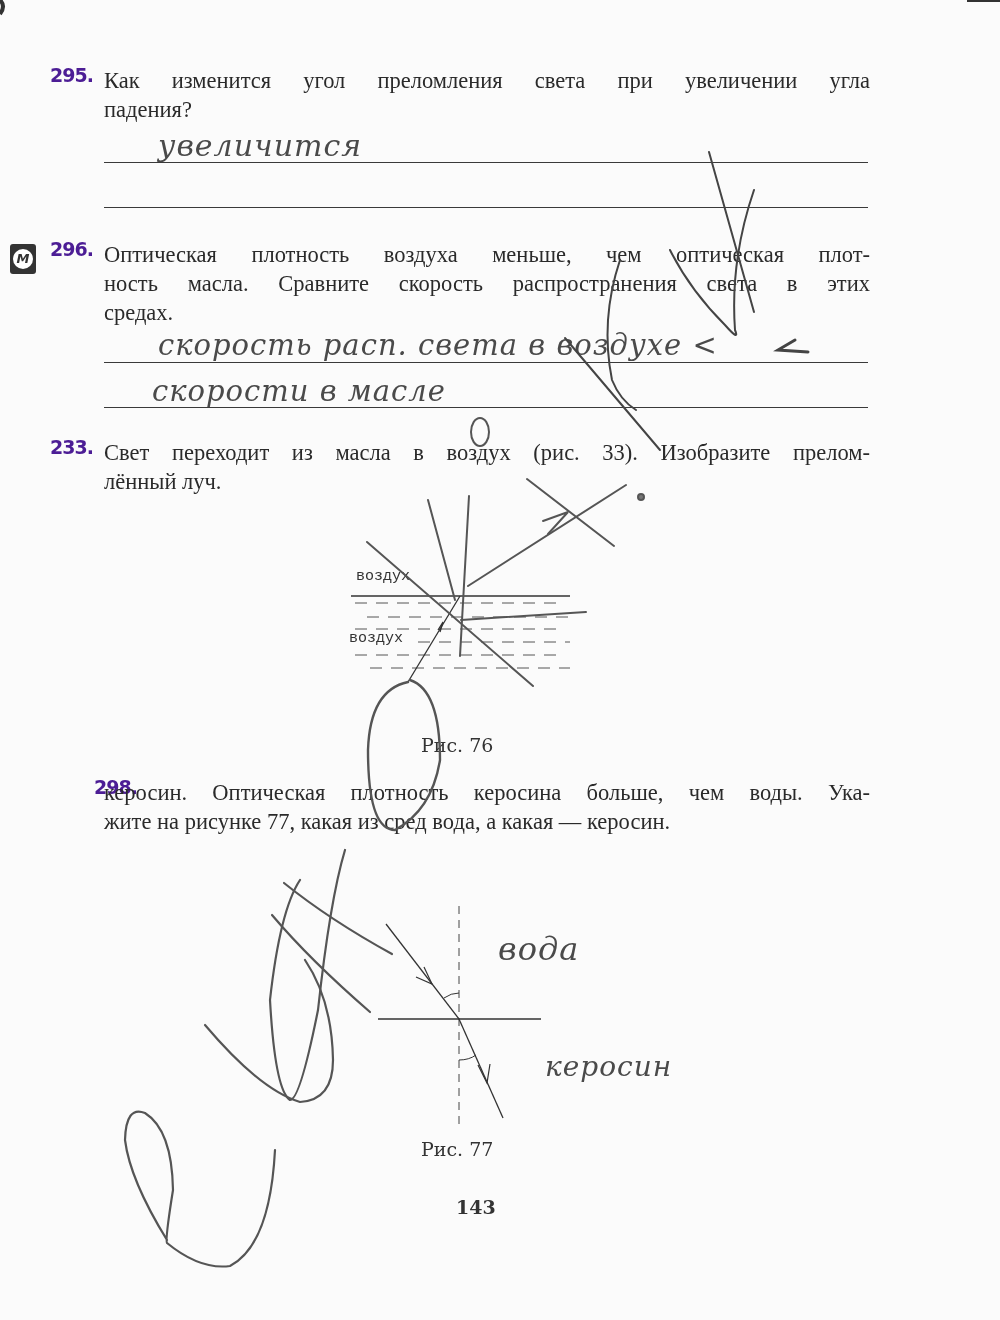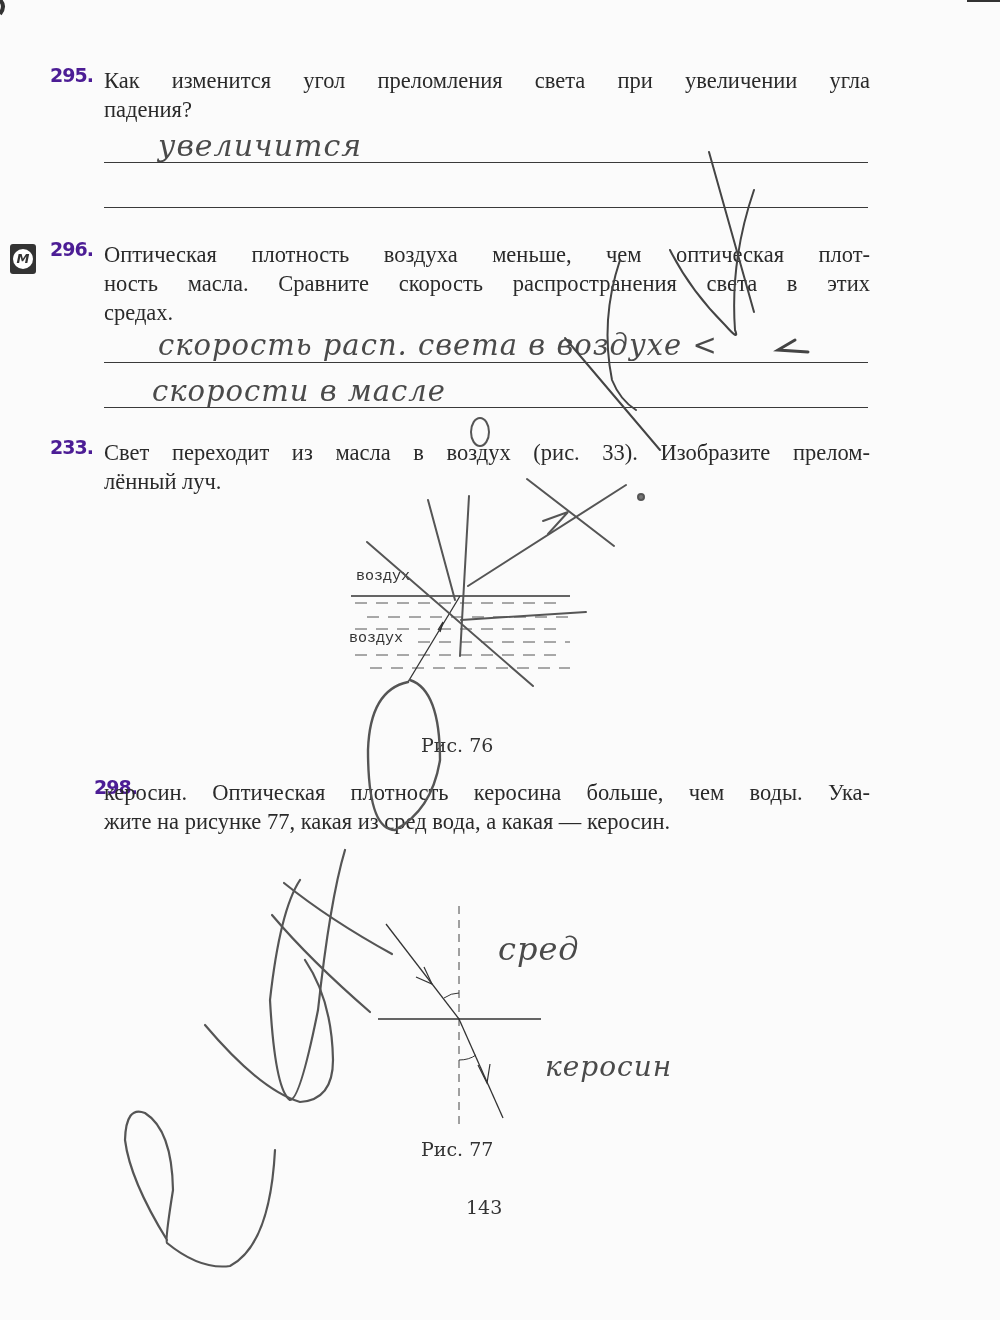--- a/index.html
+++ b/index.html
@@ -71,25 +71,25 @@
 </div>
 <div class="fig-label" style="left:356px;top:568px;">воздух</div>
 <div class="fig-label" style="left:349px;top:630px;">воздух</div>
 <div class="caption" style="left:421px;top:734px;">Рис. 76</div>
 
 <div class="num" style="left:50px;top:776px;margin-left:44px;">298.</div>
 <div class="qtext" style="top:778px;">
   <span class="line">керосин. Оптическая плотность керосина больше, чем воды. Ука-</span>
   <span class="line last">жите на рисунке 77, какая из сред вода, а какая — керосин.</span>
 </div>
-<div class="hand" style="left:498px;top:930px;font-size:32px;">сред</div>
+<div class="hand" style="left:498px;top:930px;font-size:32px;">вода</div>
 <div class="hand" style="left:545px;top:1050px;font-size:28px;">керосин</div>
 <div class="caption" style="left:421px;top:1138px;">Рис. 77</div>
 
-<div class="caption" style="left:466px;top:1196px;font-weight:normal;text-align:right;">143</div>
+<div class="caption" style="left:456px;top:1196px;font-weight:bold;text-align:right;">143</div>
 
 <svg class="overlay" width="1000" height="1320" viewBox="0 0 1000 1320">
 
   <path d="M0 0 Q6 6 0 14" stroke="#333" stroke-width="4" fill="none"></path>
   <line x1="967" y1="1" x2="1000" y2="1" stroke="#333" stroke-width="2"></line>
 
   <g>
     <line x1="351" y1="596" x2="570" y2="596" stroke="#333" stroke-width="1.6"></line>
     <g stroke="#555" stroke-width="1" stroke-dasharray="12 9">
       <line x1="355" y1="603" x2="560" y2="603"></line>

